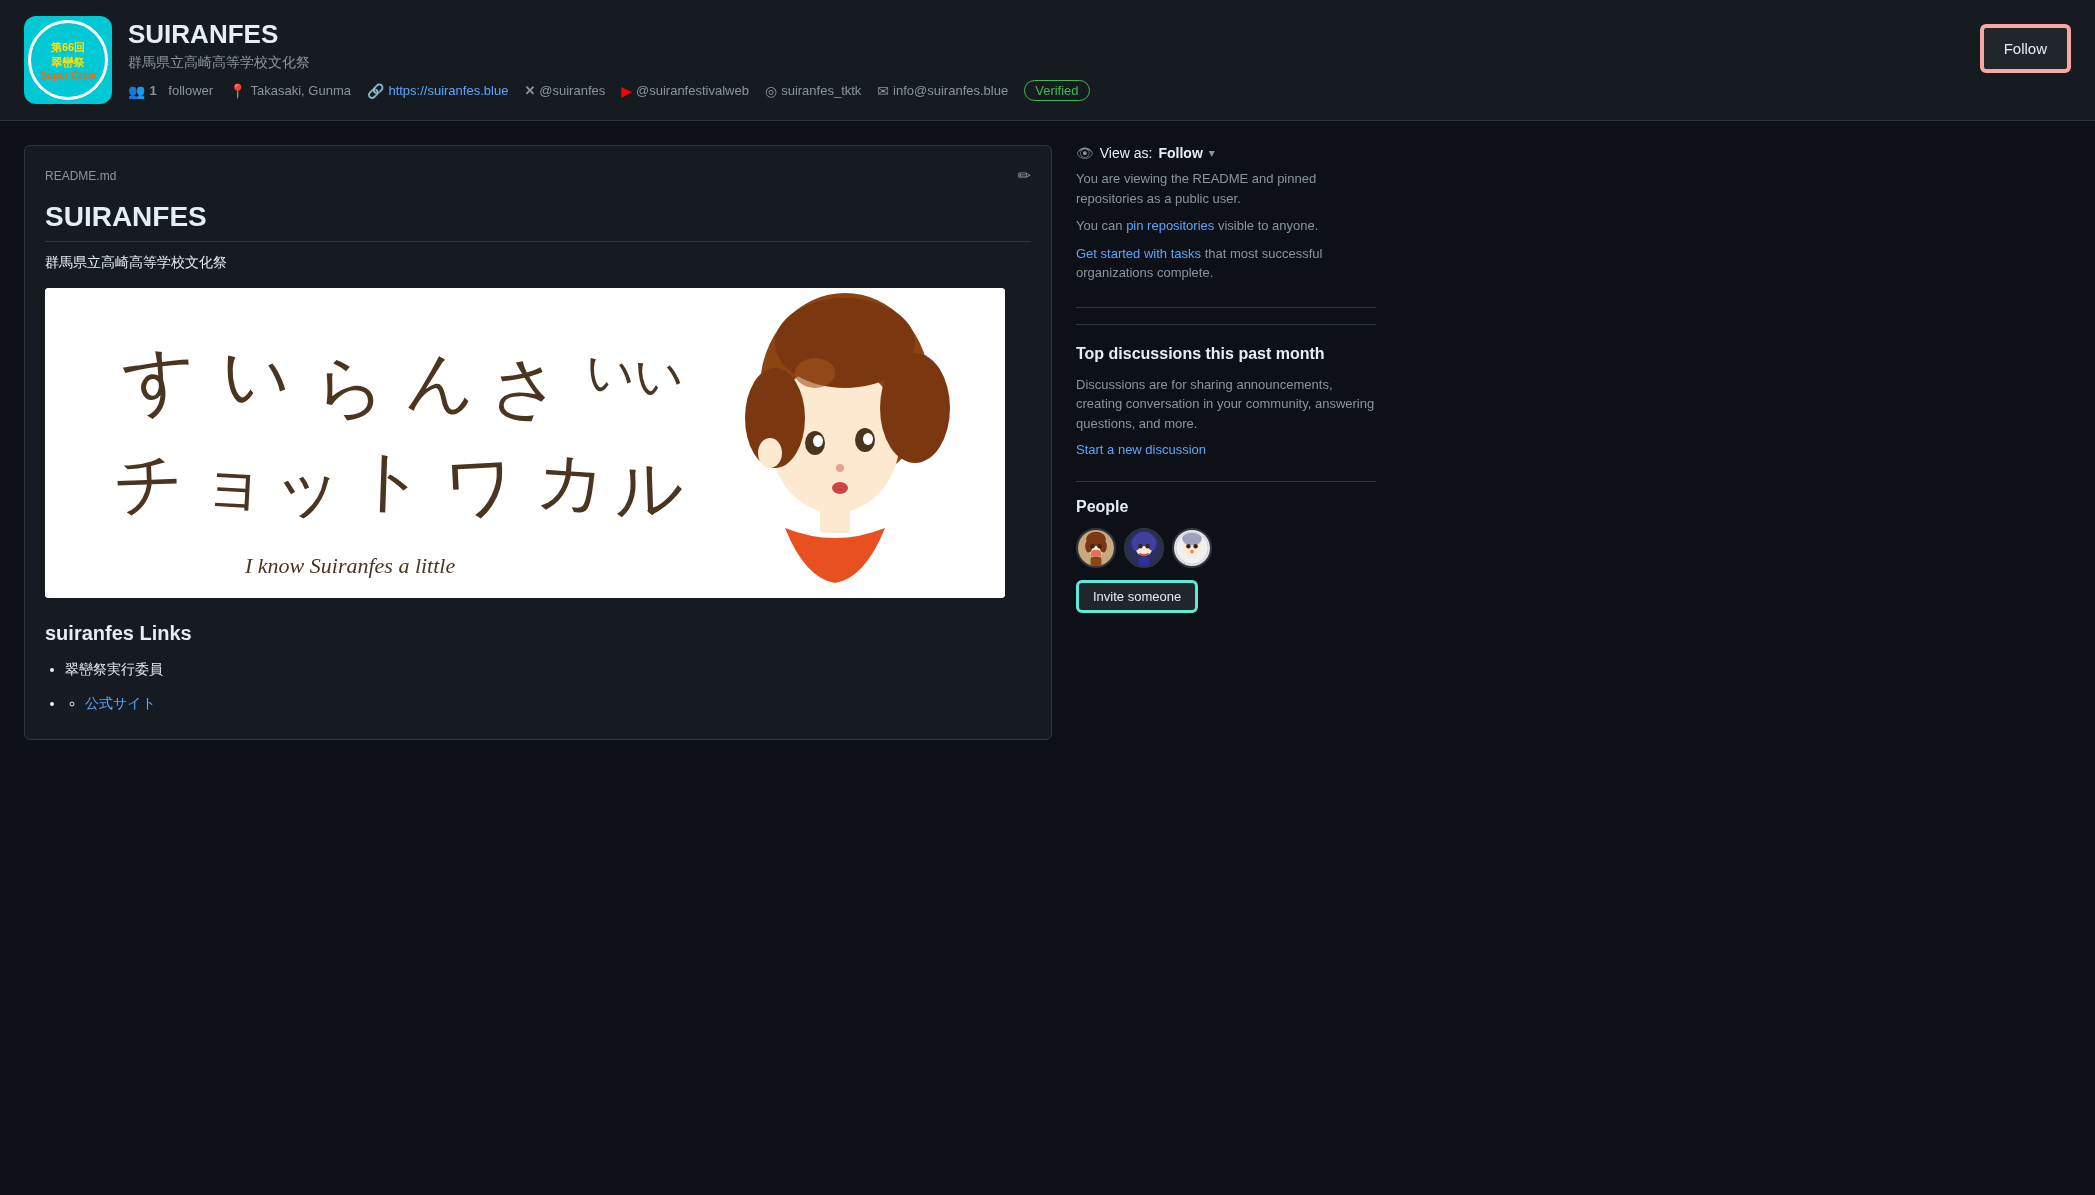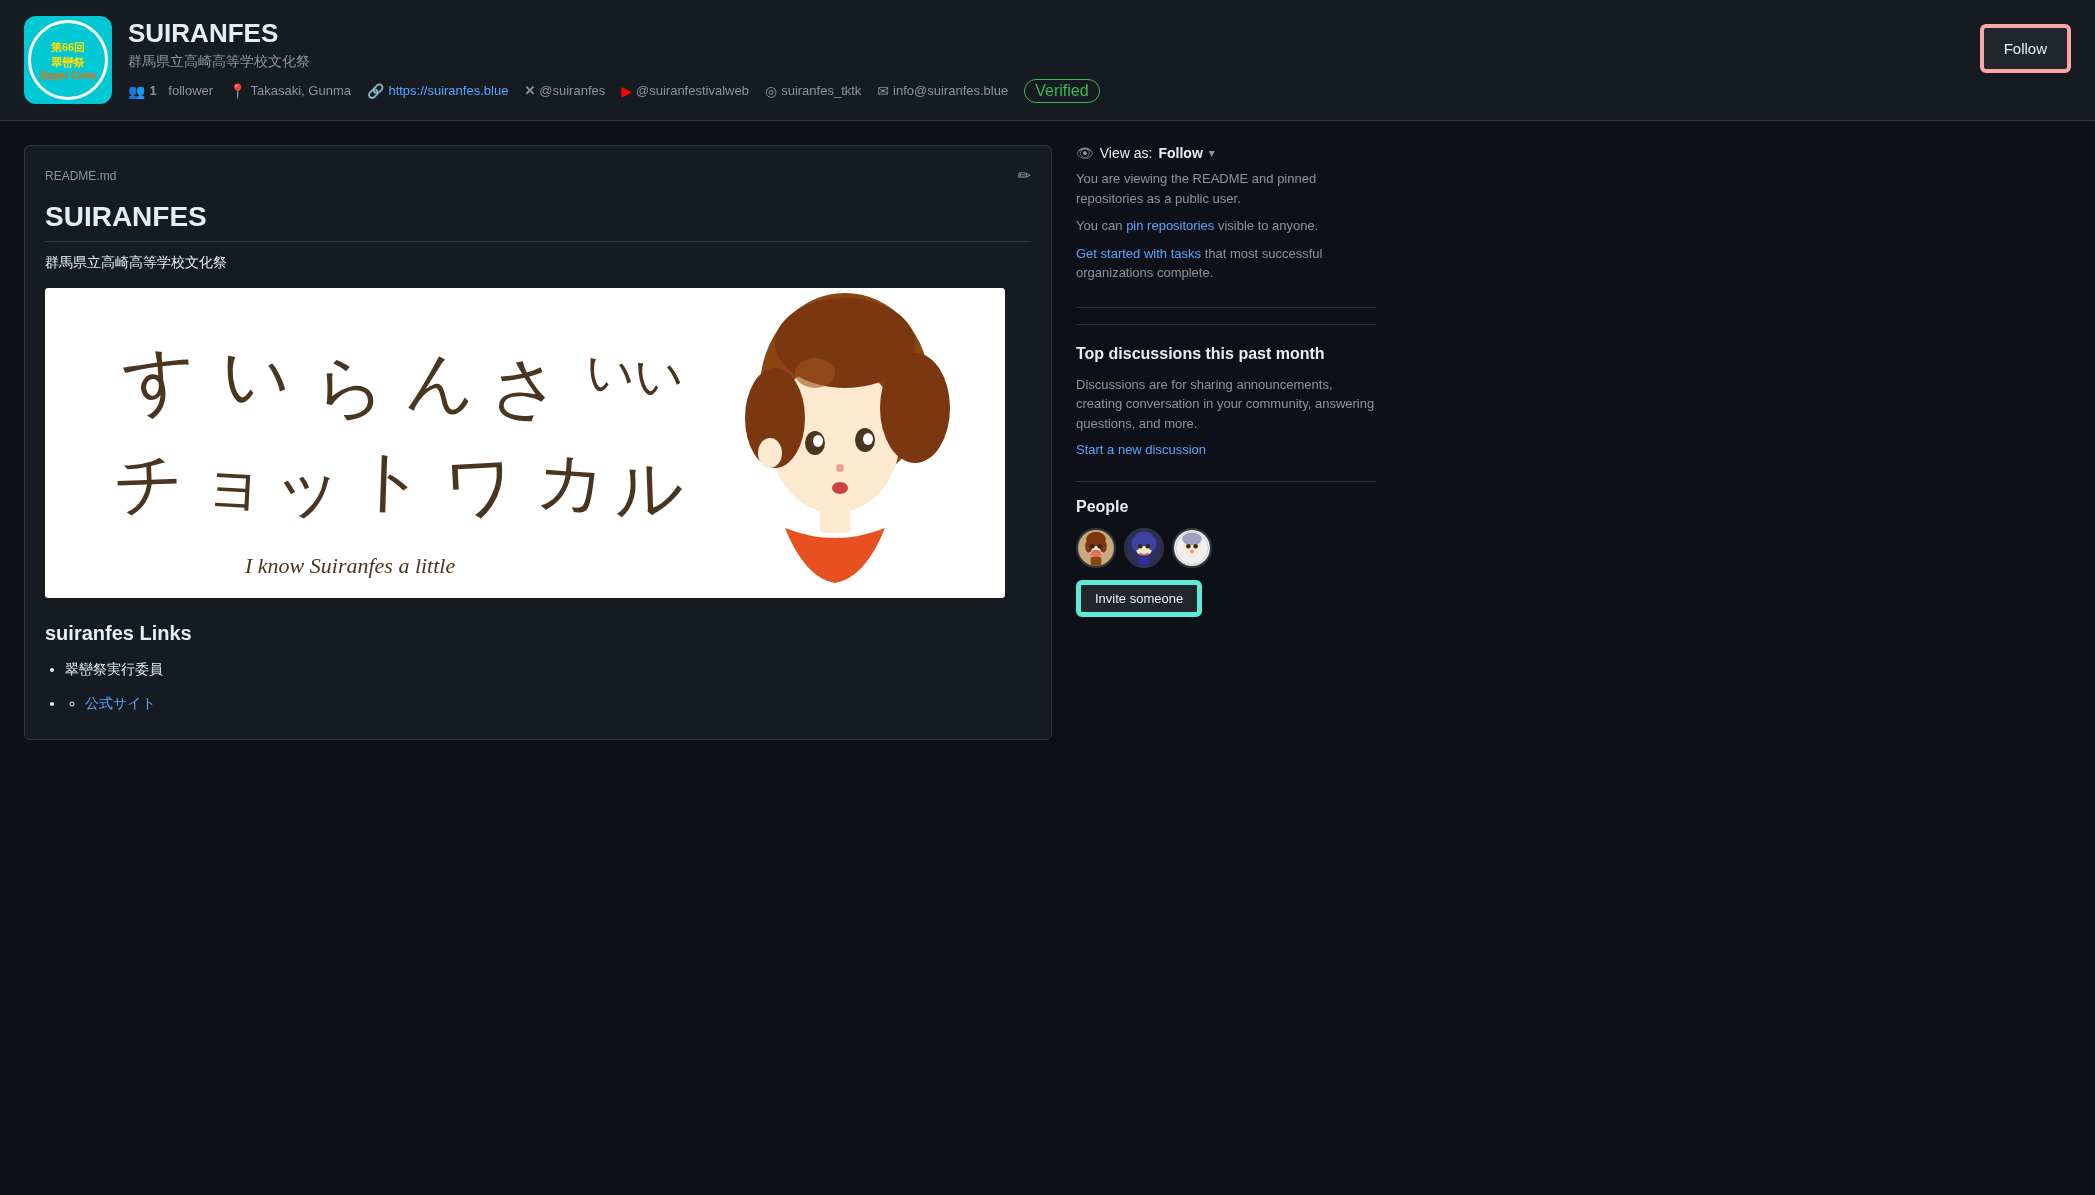--- a/index.html
+++ b/index.html
@@ -77,21 +77,21 @@
     .meta-item a {
       color: #58a6ff;
       text-decoration: none;
     }
     .meta-item .icon { font-size: 14px; }
     .verified-badge {
       border: 1px solid #3fb950;
       color: #3fb950;
       border-radius: 20px;
       padding: 2px 10px;
-      font-size: 16px;
+      font-size: 13px;
       font-weight: 500;
       text-align: center;
     }
     .follow-btn {
       position: absolute;
       right: 24px;
       top: 24px;
       background: #21262d;
       color: #e6edf3;
       border: 4px solid #fca5a5;
@@ -236,21 +236,21 @@
       width: 40px;
       height: 40px;
       border-radius: 50%;
       overflow: hidden;
       border: 2px solid #30363d;
     }
     .person-avatar svg { width: 100%; height: 100%; }
     .invite-btn {
       background: #21262d;
       color: #e6edf3;
-      border: 5px solid #5eead4;
+      border: 3px solid #5eead4;
       border-radius: 6px;
       padding: 6px 14px;
       font-size: 13px;
       cursor: pointer;
     }
 
     
     .discussions-section {
       border-top: 1px solid #30363d;
       padding-top: 20px;

